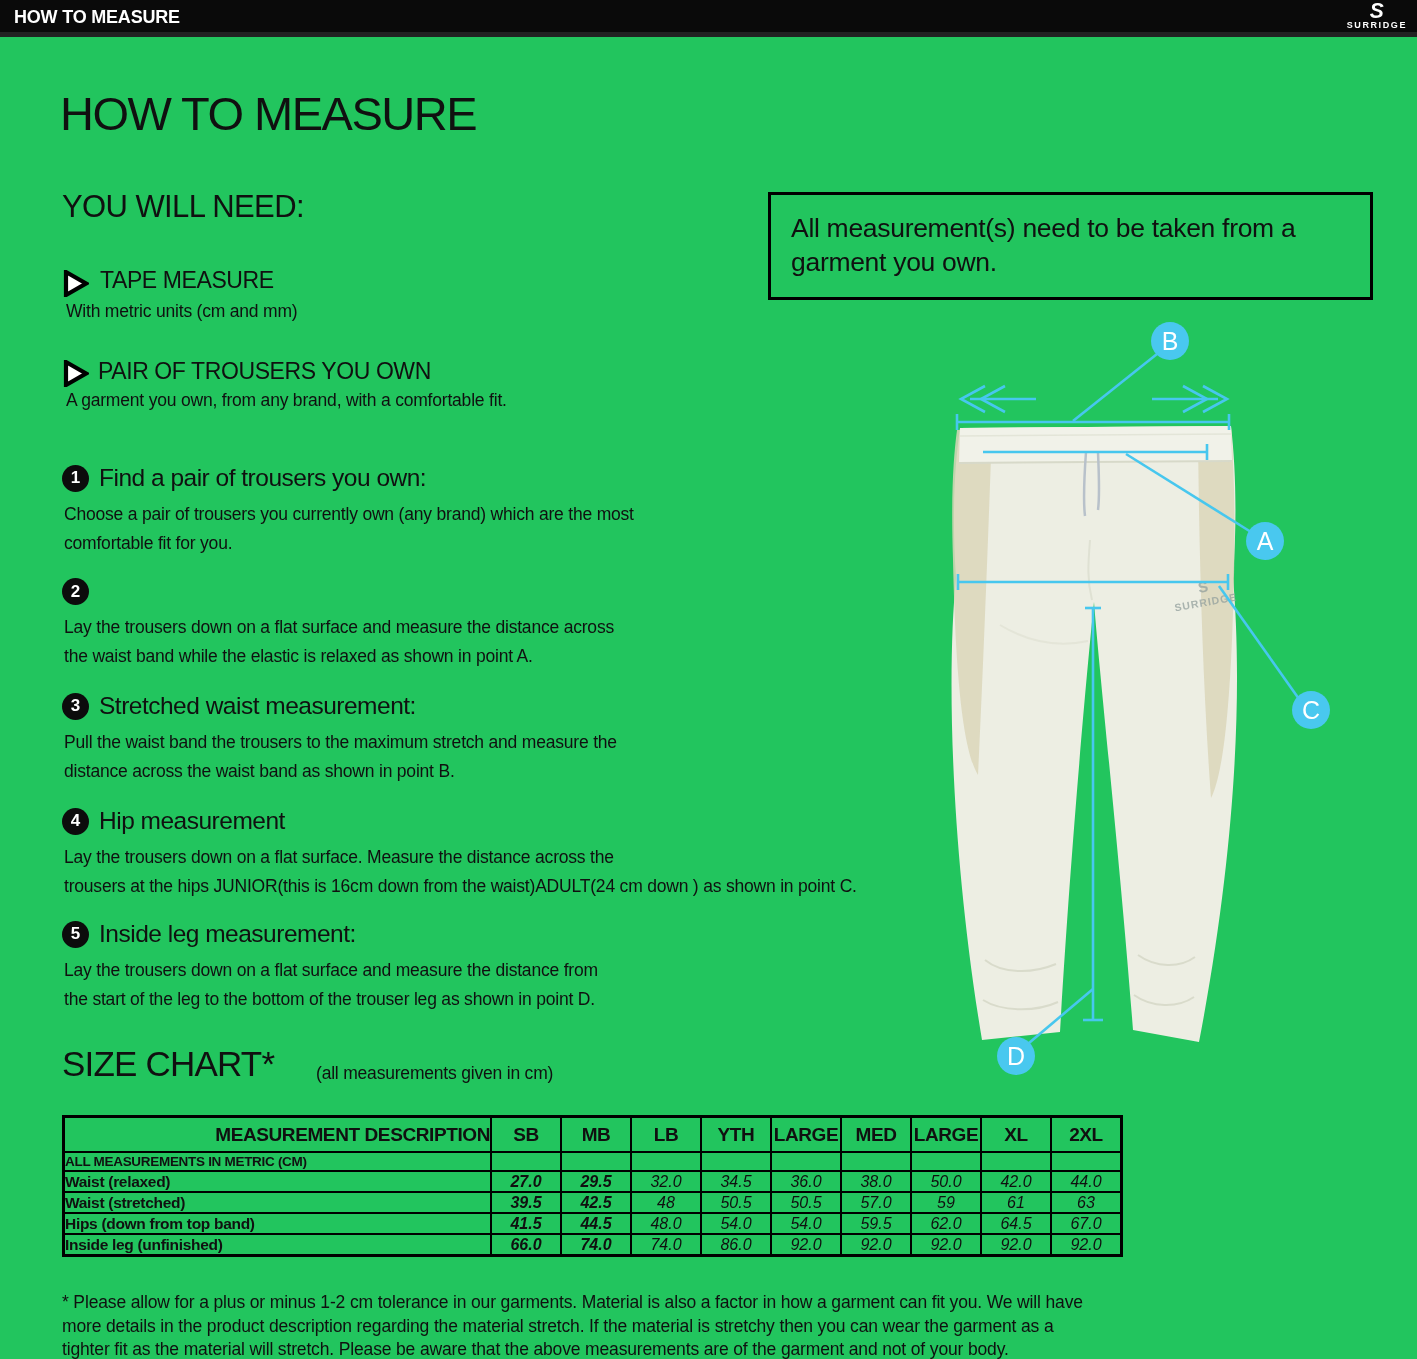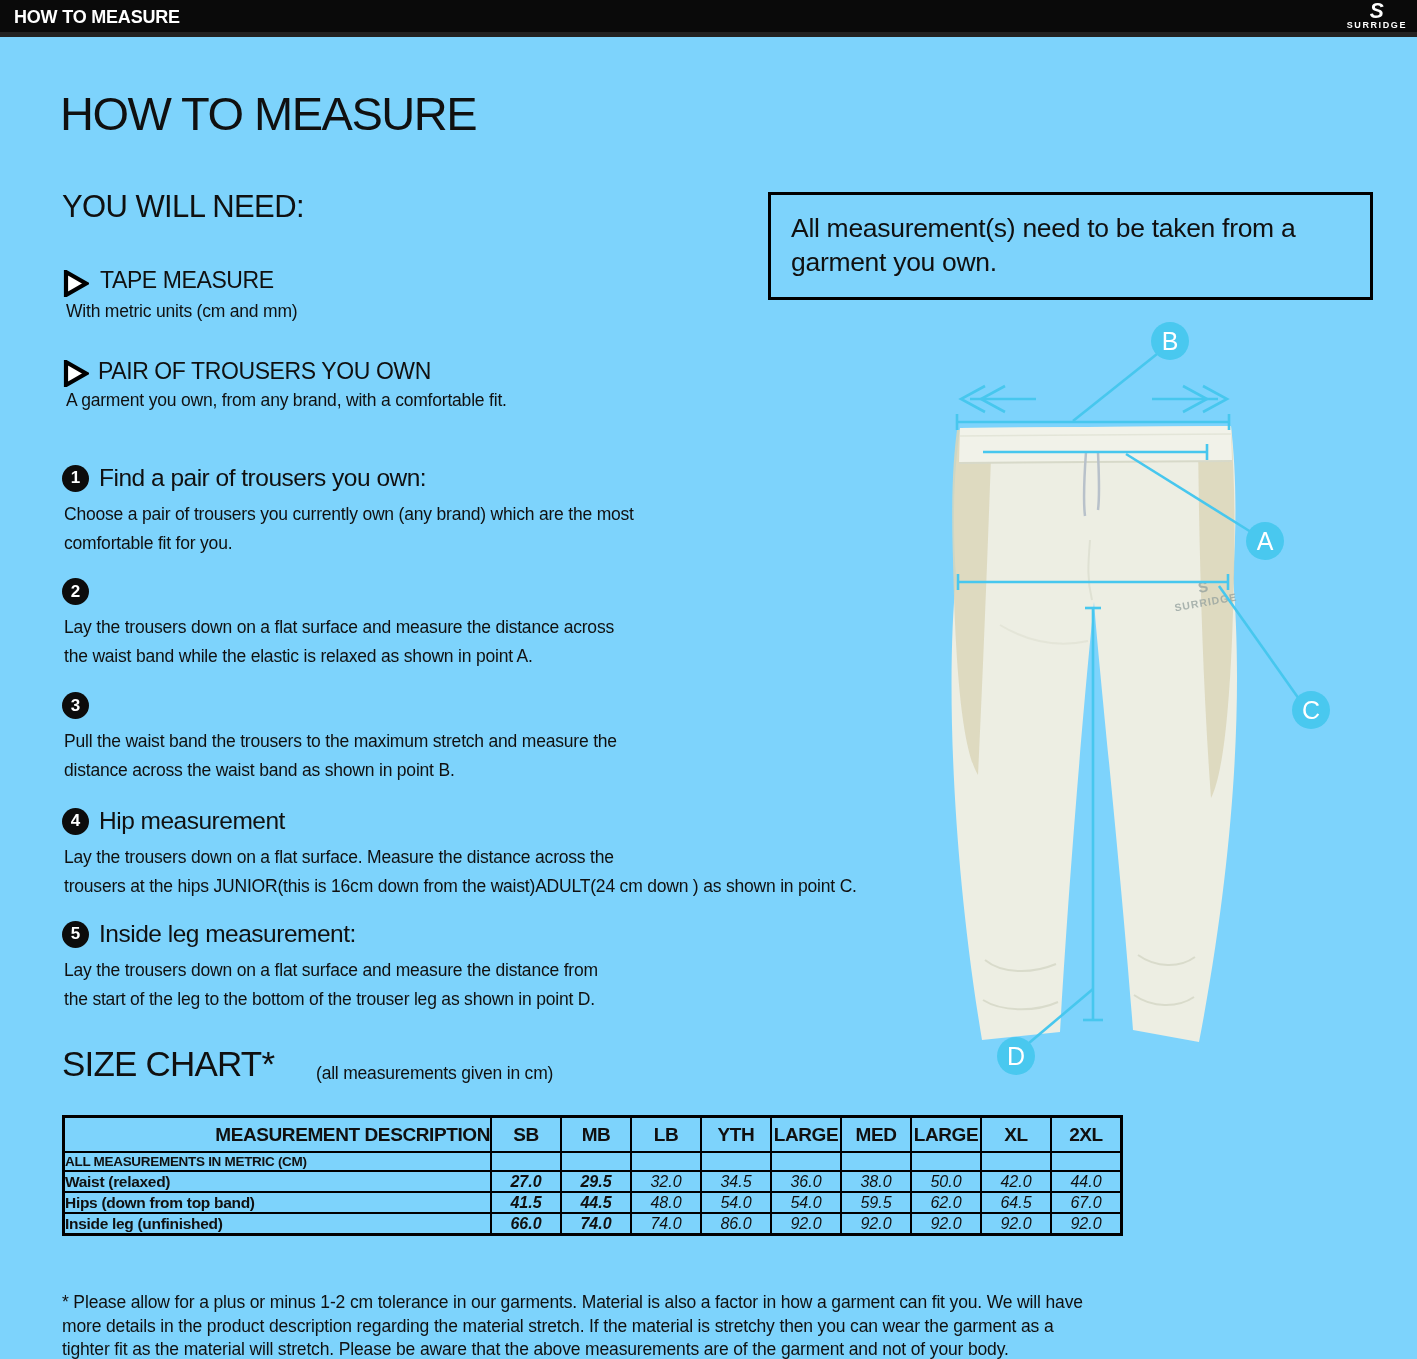--- a/index.html
+++ b/index.html
@@ -1,17 +1,17 @@
 <!DOCTYPE html>
 <html><head>
 <meta charset="utf-8">
 <style>
   html,body{margin:0;padding:0;background:#888;}
   .page{
-    position:relative;width:1417px;height:1359px;background:#7dd3fc;
+    position:relative;width:1417px;height:1359px;background:#22c55e;
     font-family:"Liberation Sans",sans-serif;color:#101010;overflow:hidden;
     margin:0 auto;
   }
   
   .topbar{position:absolute;left:0;top:0;width:100%;height:32px;background:#0a0a0a;border-bottom:5px solid #222;}
   .topbar-title{position:absolute;left:14px;top:7px;font-size:18px;font-weight:bold;color:#fff;letter-spacing:-0.2px;}
   .brand{position:absolute;right:10px;top:1px;display:flex;flex-direction:column;align-items:center;color:#fff;}
   .brand-s{font-size:21px;font-weight:bold;line-height:19px;font-style:italic;transform:scaleY(1.05);}
   .brand-name{font-size:9px;font-weight:bold;letter-spacing:1.6px;line-height:11px;}
   
@@ -97,20 +97,21 @@
     <div class="step-head">
       <div class="step-num">2</div>
     </div>
     <div class="step-body">Lay the trousers down on a flat surface and measure the distance across
 the waist band while the elastic is relaxed as shown in point A.</div>
   </div>
 
   <div class="step" style="top:692px;">
     <div class="step-head">
       <div class="step-num">3</div>
+      <div class="step-title">Stretched waist measurement:</div>
     </div>
     <div class="step-body">Pull the waist band the trousers to the maximum stretch and measure the
 distance across the waist band as shown in point B.</div>
   </div>
 
   <div class="step" style="top:807px;">
     <div class="step-head">
       <div class="step-num">4</div>
       <div class="step-title">Hip measurement</div>
     </div>
@@ -237,20 +238,32 @@
           <td class="val bv">29.5</td>
           <td class="val">32.0</td>
           <td class="val">34.5</td>
           <td class="val">36.0</td>
           <td class="val">38.0</td>
           <td class="val">50.0</td>
           <td class="val">42.0</td>
           <td class="val">44.0</td>
         </tr>
         <tr>
+          <td class="desc lbl">Waist (stretched)</td>
+          <td class="val bv">39.5</td>
+          <td class="val bv">42.5</td>
+          <td class="val">48</td>
+          <td class="val">50.5</td>
+          <td class="val">50.5</td>
+          <td class="val">57.0</td>
+          <td class="val">59</td>
+          <td class="val">61</td>
+          <td class="val">63</td>
+        </tr>
+        <tr>
           <td class="desc lbl">Hips (down from top band)</td>
           <td class="val bv">41.5</td>
           <td class="val bv">44.5</td>
           <td class="val">48.0</td>
           <td class="val">54.0</td>
           <td class="val">54.0</td>
           <td class="val">59.5</td>
           <td class="val">62.0</td>
           <td class="val">64.5</td>
           <td class="val">67.0</td>

